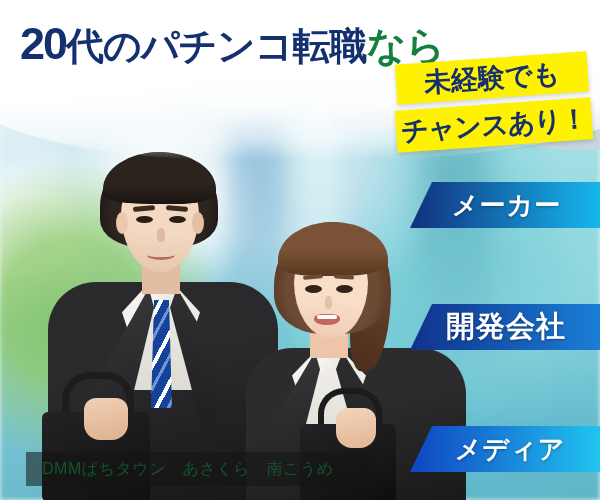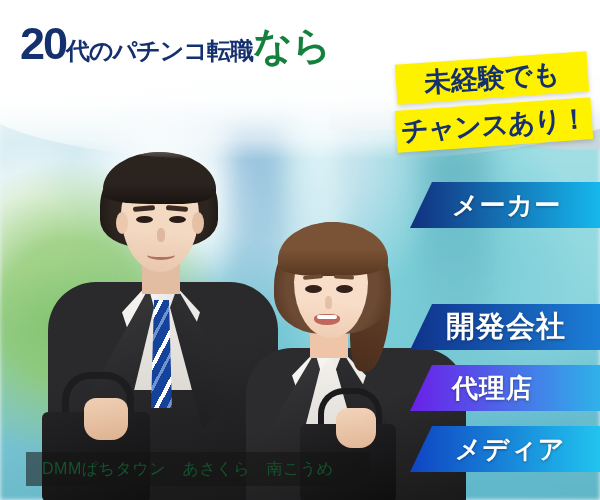--- a/index.html
+++ b/index.html
@@ -66,21 +66,21 @@
   }
 
   
   .headline{
     position:absolute;left:20px;top:18px;
     font-size:39px;font-weight:bold;color:#15306e;
     letter-spacing:-1px;white-space:nowrap;
     text-shadow:0 2px 3px rgba(255,255,255,.9);
   }
   .headline .num{font-size:45px;letter-spacing:-2px;}
-  .headline .small{font-size:24px;}
+  .headline .small{font-size:38px;}
   .headline .accent{color:#15803d;}
 
   
   .logo{
     position:absolute;left:24px;top:72px;
     font-size:62px;font-weight:bold;font-style:italic;
     color:#18468f;letter-spacing:1px;white-space:nowrap;
     text-shadow:0 0 8px rgba(255,255,255,.95),0 0 16px rgba(255,255,255,.8),0 3px 4px rgba(255,255,255,.9);
     font-family:"Liberation Sans","DejaVu Sans",sans-serif;
   }
@@ -364,23 +364,20 @@
     </div>
   </div>
 
   <div class="cat-list">
     <div class="cat-btn c1" style="top: 182px; background: linear-gradient(90deg, rgb(18, 48, 126) 0%, rgb(22, 183, 236) 100%);">
       <span>メーカー</span>
     </div>
     <div class="cat-btn c3" style="top: 304px; background: linear-gradient(90deg, rgb(16, 50, 139) 0%, rgb(27, 126, 214) 100%);">
       <span>開発会社</span>
     </div>
-    <div class="cat-btn c4" style="top: 365px; background: linear-gradient(90deg, rgb(106, 31, 232) 0%, rgb(47, 178, 232) 100%);">
-      <span>代理店</span>
-    </div>
     <div class="cat-btn c5" style="top: 426px; background: linear-gradient(90deg, rgb(15, 68, 194) 0%, rgb(33, 196, 239) 100%);">
       <span>メディア</span>
     </div>
   </div>
 
   <div class="credit-band">
     <span>DMMぱちタウン　あさくら　南こうめ</span>
   </div>
 
 </div>

